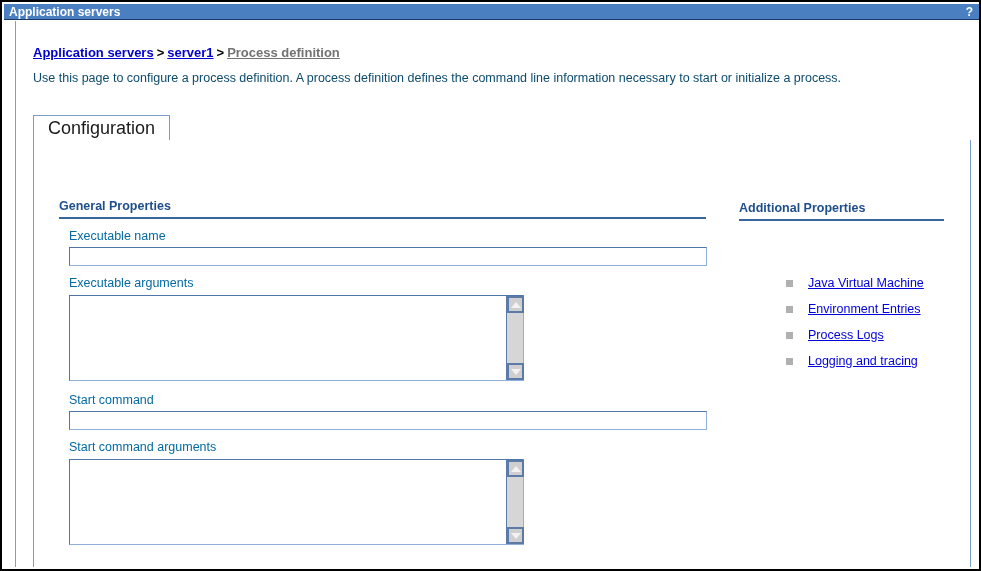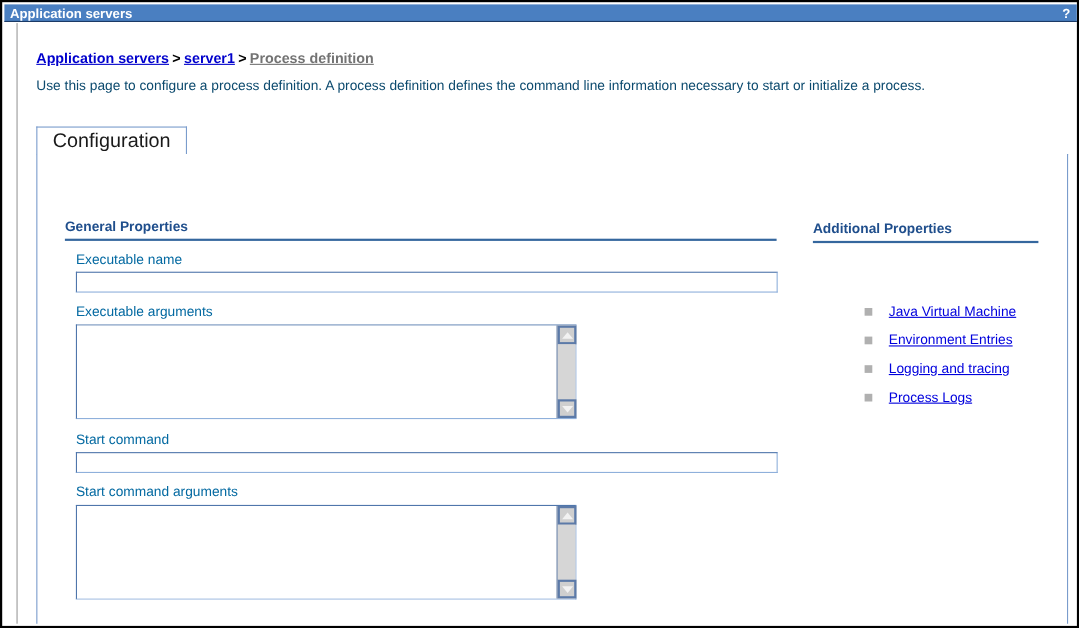--- a/index.html
+++ b/index.html
@@ -358,22 +358,22 @@
       <li class="ap-item">
         <span class="ap-bullet"></span>
         <a class="ap-link" href="#">Java Virtual Machine</a>
       </li>
       <li class="ap-item">
         <span class="ap-bullet"></span>
         <a class="ap-link" href="#">Environment Entries</a>
       </li>
       <li class="ap-item">
         <span class="ap-bullet"></span>
-        <a class="ap-link" href="#">Logging and tracing</a>
+        <a class="ap-link" href="#">Process Logs</a>
       </li>
       <li class="ap-item">
         <span class="ap-bullet"></span>
-        <a class="ap-link" href="#">Process Logs</a>
+        <a class="ap-link" href="#">Logging and tracing</a>
       </li>
     </ul>
 
   </div>
 </div>
 
 </body></html>

